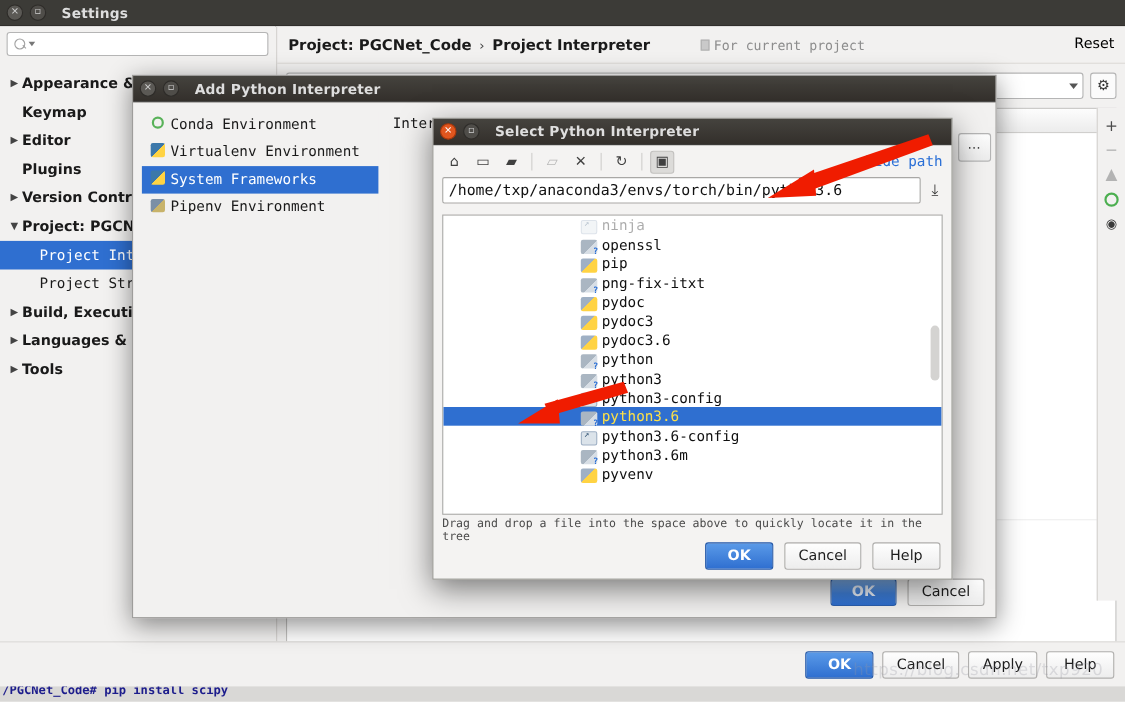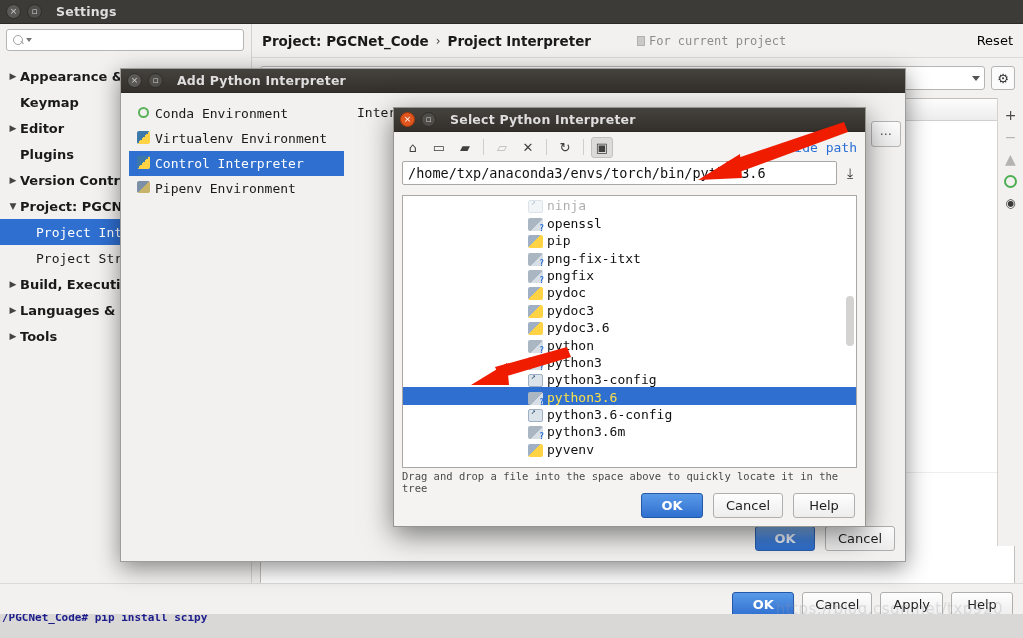--- a/index.html
+++ b/index.html
@@ -186,21 +186,21 @@
     background: linear-gradient(#5a9ae8,#2f6fd0);
     border-color: #2458a8; color: #fff; font-weight: bold;
   }
   .watermark {
     position: absolute; right: 20px; bottom: 20px;
     font-size: 15px; color: rgba(150,150,160,.28);
     font-family: "DejaVu Sans", sans-serif; pointer-events: none;
     letter-spacing: .5px;
   }
   .statusbar {
-    position: absolute; left: 0; right: 0; bottom: 0; height: 24px;
+    position: absolute; left: 0; right: 0; bottom: 0; height: 14px;
     background: #d9d8d6; overflow: hidden;
   }
   .statusbar span {
     position: absolute; left: 2px; top: -3px;
     font-size: 11px; font-family: "DejaVu Sans Mono", monospace;
     color: #1c1c8c; font-weight: bold; white-space: nowrap;
   }
 
   
   .add-dialog {
@@ -482,21 +482,21 @@
           <div class="env-item">
             <span class="env-ico"><span class="o-ico"></span></span>
             <span>Conda Environment</span>
           </div>
           <div class="env-item">
             <span class="env-ico"><span class="py-ico"></span></span>
             <span>Virtualenv Environment</span>
           </div>
           <div class="env-item sel">
             <span class="env-ico"><span class="py-ico"></span></span>
-            <span>Control Interpreter</span>
+            <span>System Frameworks</span>
           </div>
           <div class="env-item">
             <span class="env-ico"><span class="pipenv-ico"></span></span>
             <span>Pipenv Environment</span>
           </div>
         </div>
       <div class="env-right">
         <div class="env-right-label">Interpreter:</div>
       </div>
       <div class="dots-btn">⋯</div>
@@ -549,24 +549,20 @@
             </div>
             <div class="fl-row">
               <span class="fico pyscript"></span>
               <span>pip</span>
             </div>
             <div class="fl-row">
               <span class="fico script"></span>
               <span>png-fix-itxt</span>
             </div>
             <div class="fl-row">
-              <span class="fico script"></span>
-              <span>pngfix</span>
-            </div>
-            <div class="fl-row">
               <span class="fico pyscript"></span>
               <span>pydoc</span>
             </div>
             <div class="fl-row">
               <span class="fico pyscript"></span>
               <span>pydoc3</span>
             </div>
             <div class="fl-row">
               <span class="fico pyscript"></span>
               <span>pydoc3.6</span>

